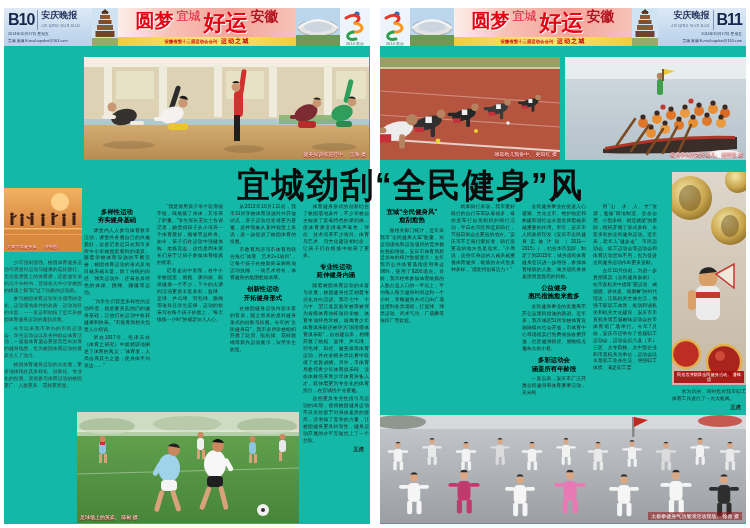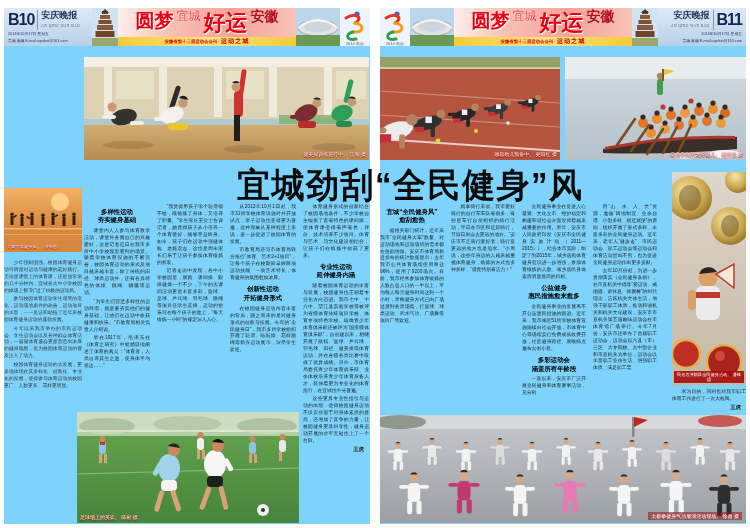--- a/index.html
+++ b/index.html
@@ -1,35 +1,35 @@
 <!DOCTYPE html>
 <html><head>
 <meta charset="utf-8">
 <style>
   *{margin:0;padding:0;box-sizing:border-box}
   html,body{width:750px;height:528px}
   body{position:relative;background:#fff;font-family:"Liberation Sans",sans-serif;overflow:hidden}
-  .page{position:absolute;top:8px;width:366px;height:516px;background:#7dd3fc}
+  .page{position:absolute;top:8px;width:366px;height:516px;background:#14b8a6}
   #pageL{left:4px}#pageR{left:380px}
   
   .hdr{position:absolute;top:0;left:0;width:100%;height:38px;display:flex;align-items:stretch;background:linear-gradient(180deg,#dde9f6,#b7d1ea);overflow:hidden}
   .brand{width:88px;padding:2px 4px;display:flex;flex-direction:column;justify-content:space-between}
   .brand-top{display:flex;align-items:center;gap:3px}
   .brand.right .brand-top{flex-direction:row-reverse}
   .brand.right{text-align:right}
   .pgno{font-size:16px;font-weight:bold;color:#16264c;line-height:1;letter-spacing:-1px}
   .vdiv{width:1px;height:20px;background:#7e97b5}
   .pname{font-size:9px;font-weight:bold;color:#27355e;line-height:1.05;font-family:"Liberation Serif",serif}
   .pname-en{font-size:3.6px;color:#45587c;letter-spacing:.4px;font-weight:normal}
   .hmeta{font-size:3.8px;color:#2d4064;line-height:1.35}
   .thumb{flex:0 0 auto;height:100%}
   .masthead{flex:1;position:relative;display:flex;flex-direction:column;background:linear-gradient(90deg,#fdeeea 0%,#f8c0b4 30%,#f3a49a 65%,#f8c3b8 100%)}
   .mh-main{flex:1;display:flex;align-items:flex-start;justify-content:center;gap:3px;overflow:hidden}
   .mh1{font-size:19px;font-weight:900;color:#e60013;text-shadow:1px 1px 0 #fff}
-  .mh2{font-size:12px;font-weight:normal;color:#e8414d;text-shadow:0 0 1px #fff}
+  .mh2{font-size:12px;font-weight:bold;color:#e8414d;text-shadow:0 0 1px #fff}
   .mh3{font-size:22px;font-weight:900;color:#e60013;text-shadow:1px 1px 0 #fff}
   .mh4{font-size:14px;font-weight:900;color:#b5121f}
   .mh-strip{height:9px;background:linear-gradient(90deg,#f4cc38,#fbe47e,#f4cc38);display:flex;align-items:center;justify-content:center;gap:2px;font-size:4.4px;color:#d2000f;font-weight:bold;white-space:nowrap}
   .mh-strip .em{font-size:6.2px;letter-spacing:1px;color:#cf0010}
   
   .headline{position:absolute;left:237px;top:163px;z-index:6;font-size:33px;font-weight:900;color:#0b0b0b;letter-spacing:1.5px;white-space:nowrap;transform:scaleY(1.05)}
   
   .photo{position:absolute;overflow:hidden;background:#d8d8d8}
   .photo svg{display:block;width:100%;height:100%}
   .cap{position:absolute;font-size:5px;color:#fff;white-space:nowrap;text-shadow:0 0 1px #b00,0 1px 1px #800;z-index:3}

